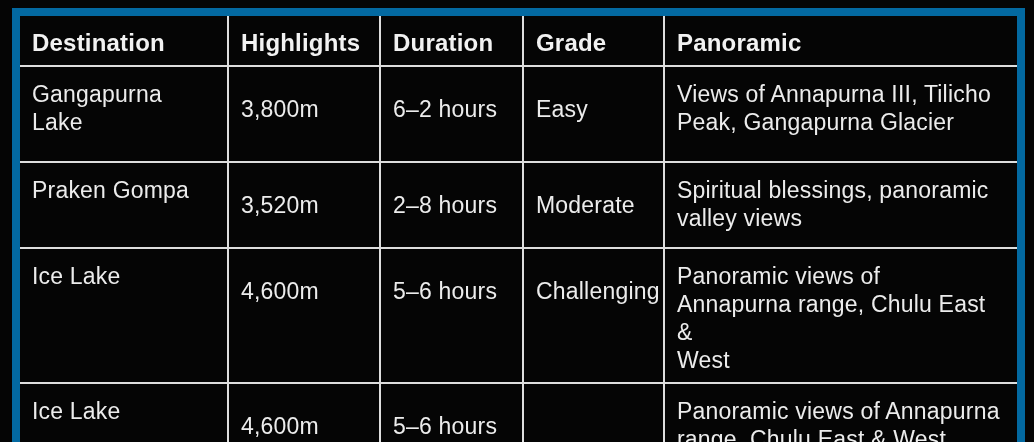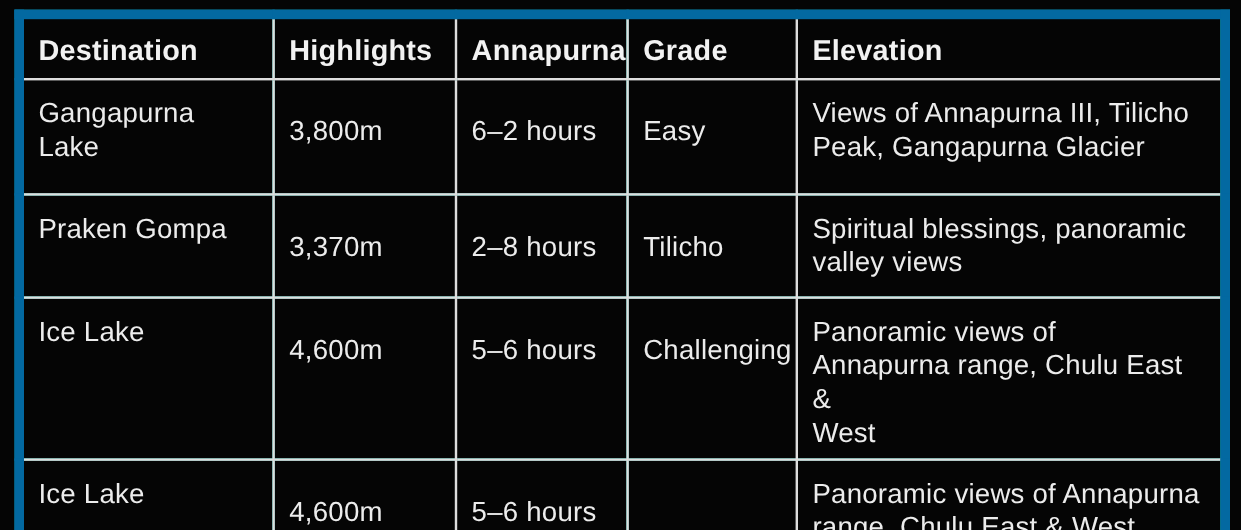--- a/index.html
+++ b/index.html
@@ -64,39 +64,39 @@
       <col style="width:212px">
       <col style="width:152px">
       <col style="width:143px">
       <col style="width:141px">
       <col style="width:357px">
     </colgroup>
     <thead>
       <tr class="r-head">
         <th>Destination</th>
         <th>Highlights</th>
-        <th>Annapurna</th>
+        <th>Duration</th>
         <th>Grade</th>
-        <th>Elevation</th>
+        <th>Panoramic</th>
       </tr>
     </thead>
     <tbody>
       <tr class="r-0">
         <td class="pad-sm">Gangapurna
 Lake</td>
         <td class="pad-lg">3,800m</td>
         <td class="pad-lg nowrap">6–2 hours</td>
         <td class="pad-lg nowrap">Easy</td>
         <td class="pad-sm">Views of Annapurna III, Tilicho Peak, Gangapurna Glacier</td>
       </tr>
       <tr class="r-1">
         <td class="pad-sm">Praken Gompa</td>
-        <td class="pad-lg">3,370m</td>
+        <td class="pad-lg">3,520m</td>
         <td class="pad-lg nowrap">2–8 hours</td>
-        <td class="pad-lg nowrap">Tilicho</td>
+        <td class="pad-lg nowrap">Moderate</td>
         <td class="pad-sm">Spiritual blessings, panoramic valley views</td>
       </tr>
       <tr class="r-2">
         <td class="pad-sm">Ice Lake</td>
         <td class="pad-lg">4,600m</td>
         <td class="pad-lg nowrap">5–6 hours</td>
         <td class="pad-lg nowrap">Challenging</td>
         <td class="pad-sm">Panoramic views of
 Annapurna range, Chulu East &amp;
 West</td>

